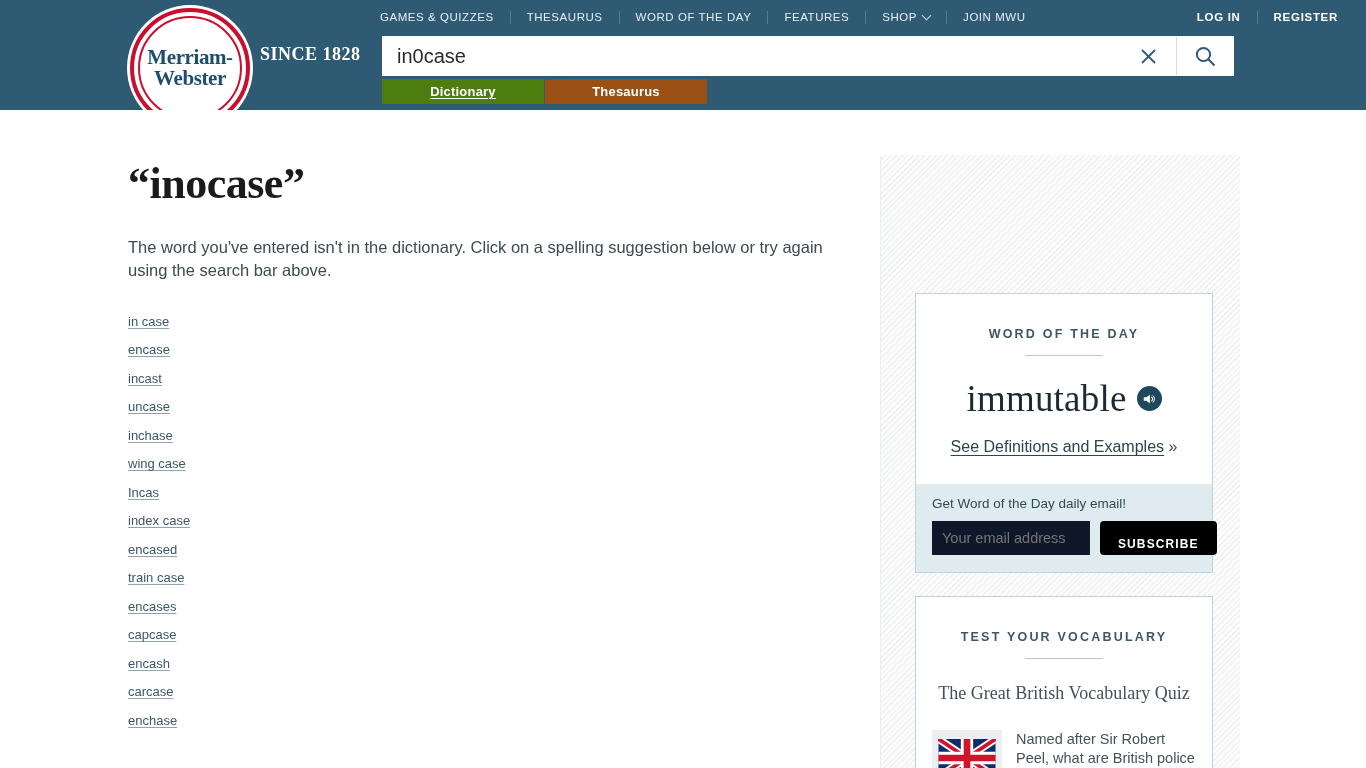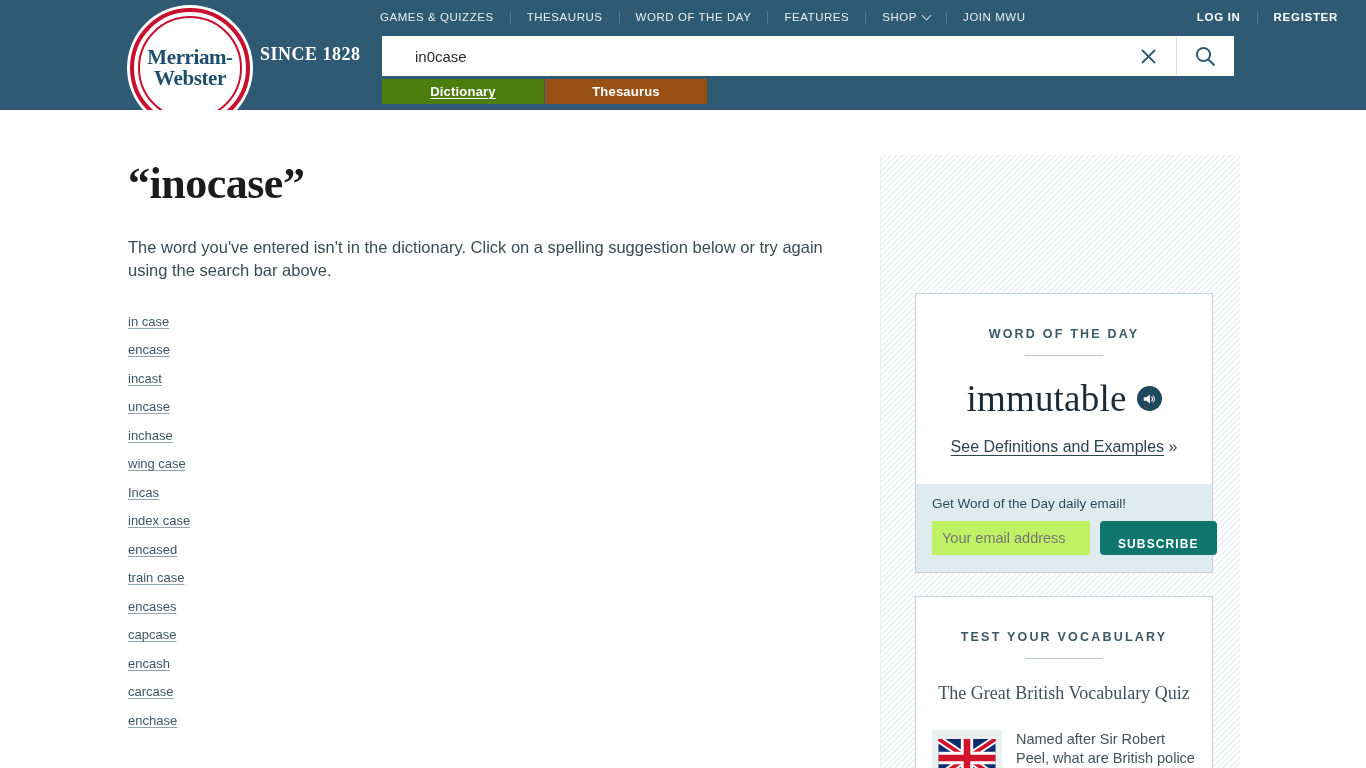--- a/index.html
+++ b/index.html
@@ -99,23 +99,23 @@
     left: 382px; top: 36px;
     width: 852px; height: 40px;
     background: #ffffff;
     border: 1px solid #ffffff;
     display: flex; align-items: center;
   }
   .search-input {
     flex: 1;
     border: none; outline: none;
     font-family: "Liberation Sans", sans-serif;
-    font-size: 15px;
+    font-size: 20px;
     color: #2a2a2a;
-    padding: 0 32px;
+    padding: 0 14px;
     background: transparent;
   }
   .search-clear {
     width: 56px; height: 38px;
     display: flex; align-items: center; justify-content: center;
     border-right: 1px solid #d7dee3;
     cursor: pointer;
   }
   .search-go {
     width: 56px; height: 38px;
@@ -254,30 +254,30 @@
     color: #2f4b58;
   }
   .subscribe-row {
     display: flex; align-items: center;
     margin-top: 10px;
     gap: 10px;
   }
   .email-input {
     width: 158px; height: 34px;
     border: none; outline: none;
-    background: #bef264;
+    background: #0f172a;
     font-family: "Liberation Sans", sans-serif;
     font-size: 14.5px;
     color: #6d7a80;
     padding: 0 10px;
   }
   .subscribe-btn {
     height: 34px;
     padding: 16px 18px;
-    background: #0f766e;
+    background: #000000;
     color: #ffffff;
     border: none; border-radius: 4px;
     font-family: "Liberation Sans", sans-serif;
     font-size: 12px; font-weight: bold;
     letter-spacing: 1.1px;
     cursor: pointer;
   }
 
   .quiz-title {
     text-align: center;

